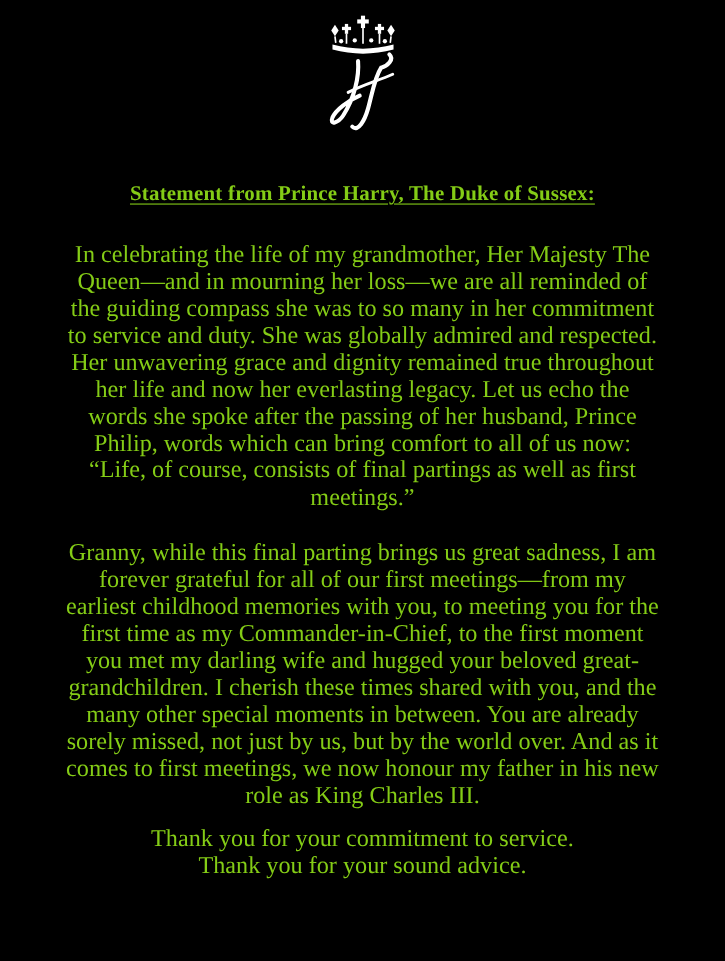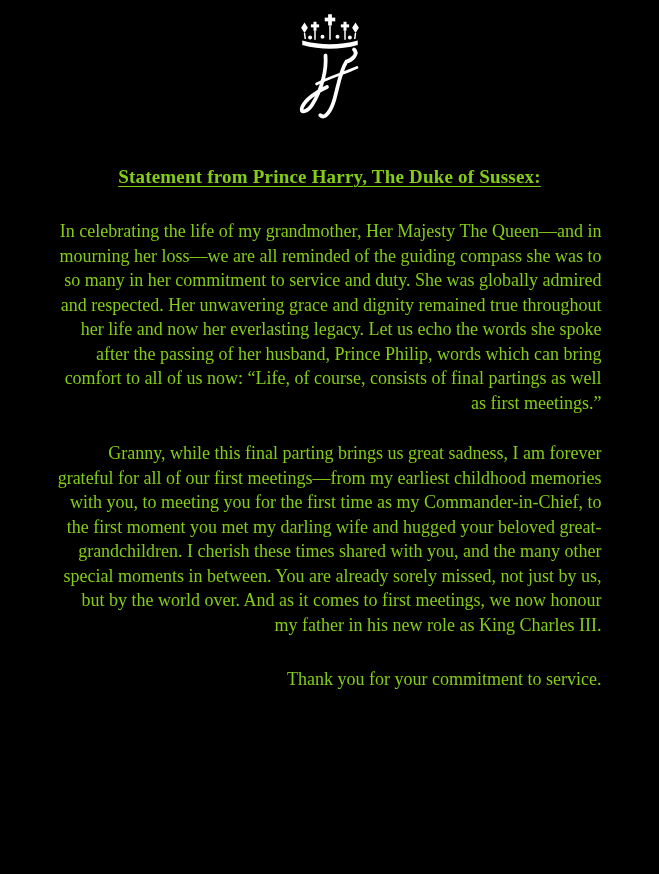--- a/index.html
+++ b/index.html
@@ -34,33 +34,32 @@
     font-size: 19px;
     font-weight: bold;
     letter-spacing: 0.2px;
     text-decoration: underline;
     text-underline-offset: 3px;
     text-decoration-thickness: 1px;
   }
   .body-text {
     width: 544px;
     margin: 0 auto;
-    font-size: 18px;
+    font-size: 22px;
     line-height: 24.5px;
-    text-align: right;
   }
   .statement-paragraph {
     margin: 0;
     margin-top: 31px;
   }
   .statement-paragraph + .statement-paragraph {
     margin-top: 26px;
   }
   .thanks-block {
-    margin-top: 30px;
+    margin-top: 15px;
   }
   .thanks-line {
     margin: 0;
   }
   .closing-paragraph {
     margin: 0 auto;
     margin-top: 37px;
     width: 560px;
   }
 </style>
@@ -110,17 +109,18 @@
 
   <h1 class="statement-title">Statement from Prince Harry, The Duke of Sussex:</h1>
 
   <div class="body-text">
     <p class="statement-paragraph">In celebrating the life of my grandmother, Her Majesty The Queen—and in mourning her loss—we are all reminded of the guiding compass she was to so many in her commitment to service and duty. She was globally admired and respected. Her unwavering grace and dignity remained true throughout her life and now her everlasting legacy. Let us echo the words she spoke after the passing of her husband, Prince Philip, words which can bring comfort to all of us now: “Life, of course, consists of final partings as well as first meetings.”</p>
 
     <p class="statement-paragraph">Granny, while this final parting brings us great sadness, I am forever grateful for all of our first meetings—from my earliest childhood memories with you, to meeting you for the first time as my Commander-in-Chief, to the first moment you met my darling wife and hugged your beloved great-grandchildren. I cherish these times shared with you, and the many other special moments in between. You are already sorely missed, not just by us, but by the world over. And as it comes to first meetings, we now honour my father in his new role as King Charles III.</p>
 
     <div class="thanks-block">
       <p class="thanks-line">Thank you for your commitment to service.</p>
+      <p class="thanks-line">Thank you for your sound advice.</p>
     </div>
 
   </div>
 
 </div>
 
 </body></html>

